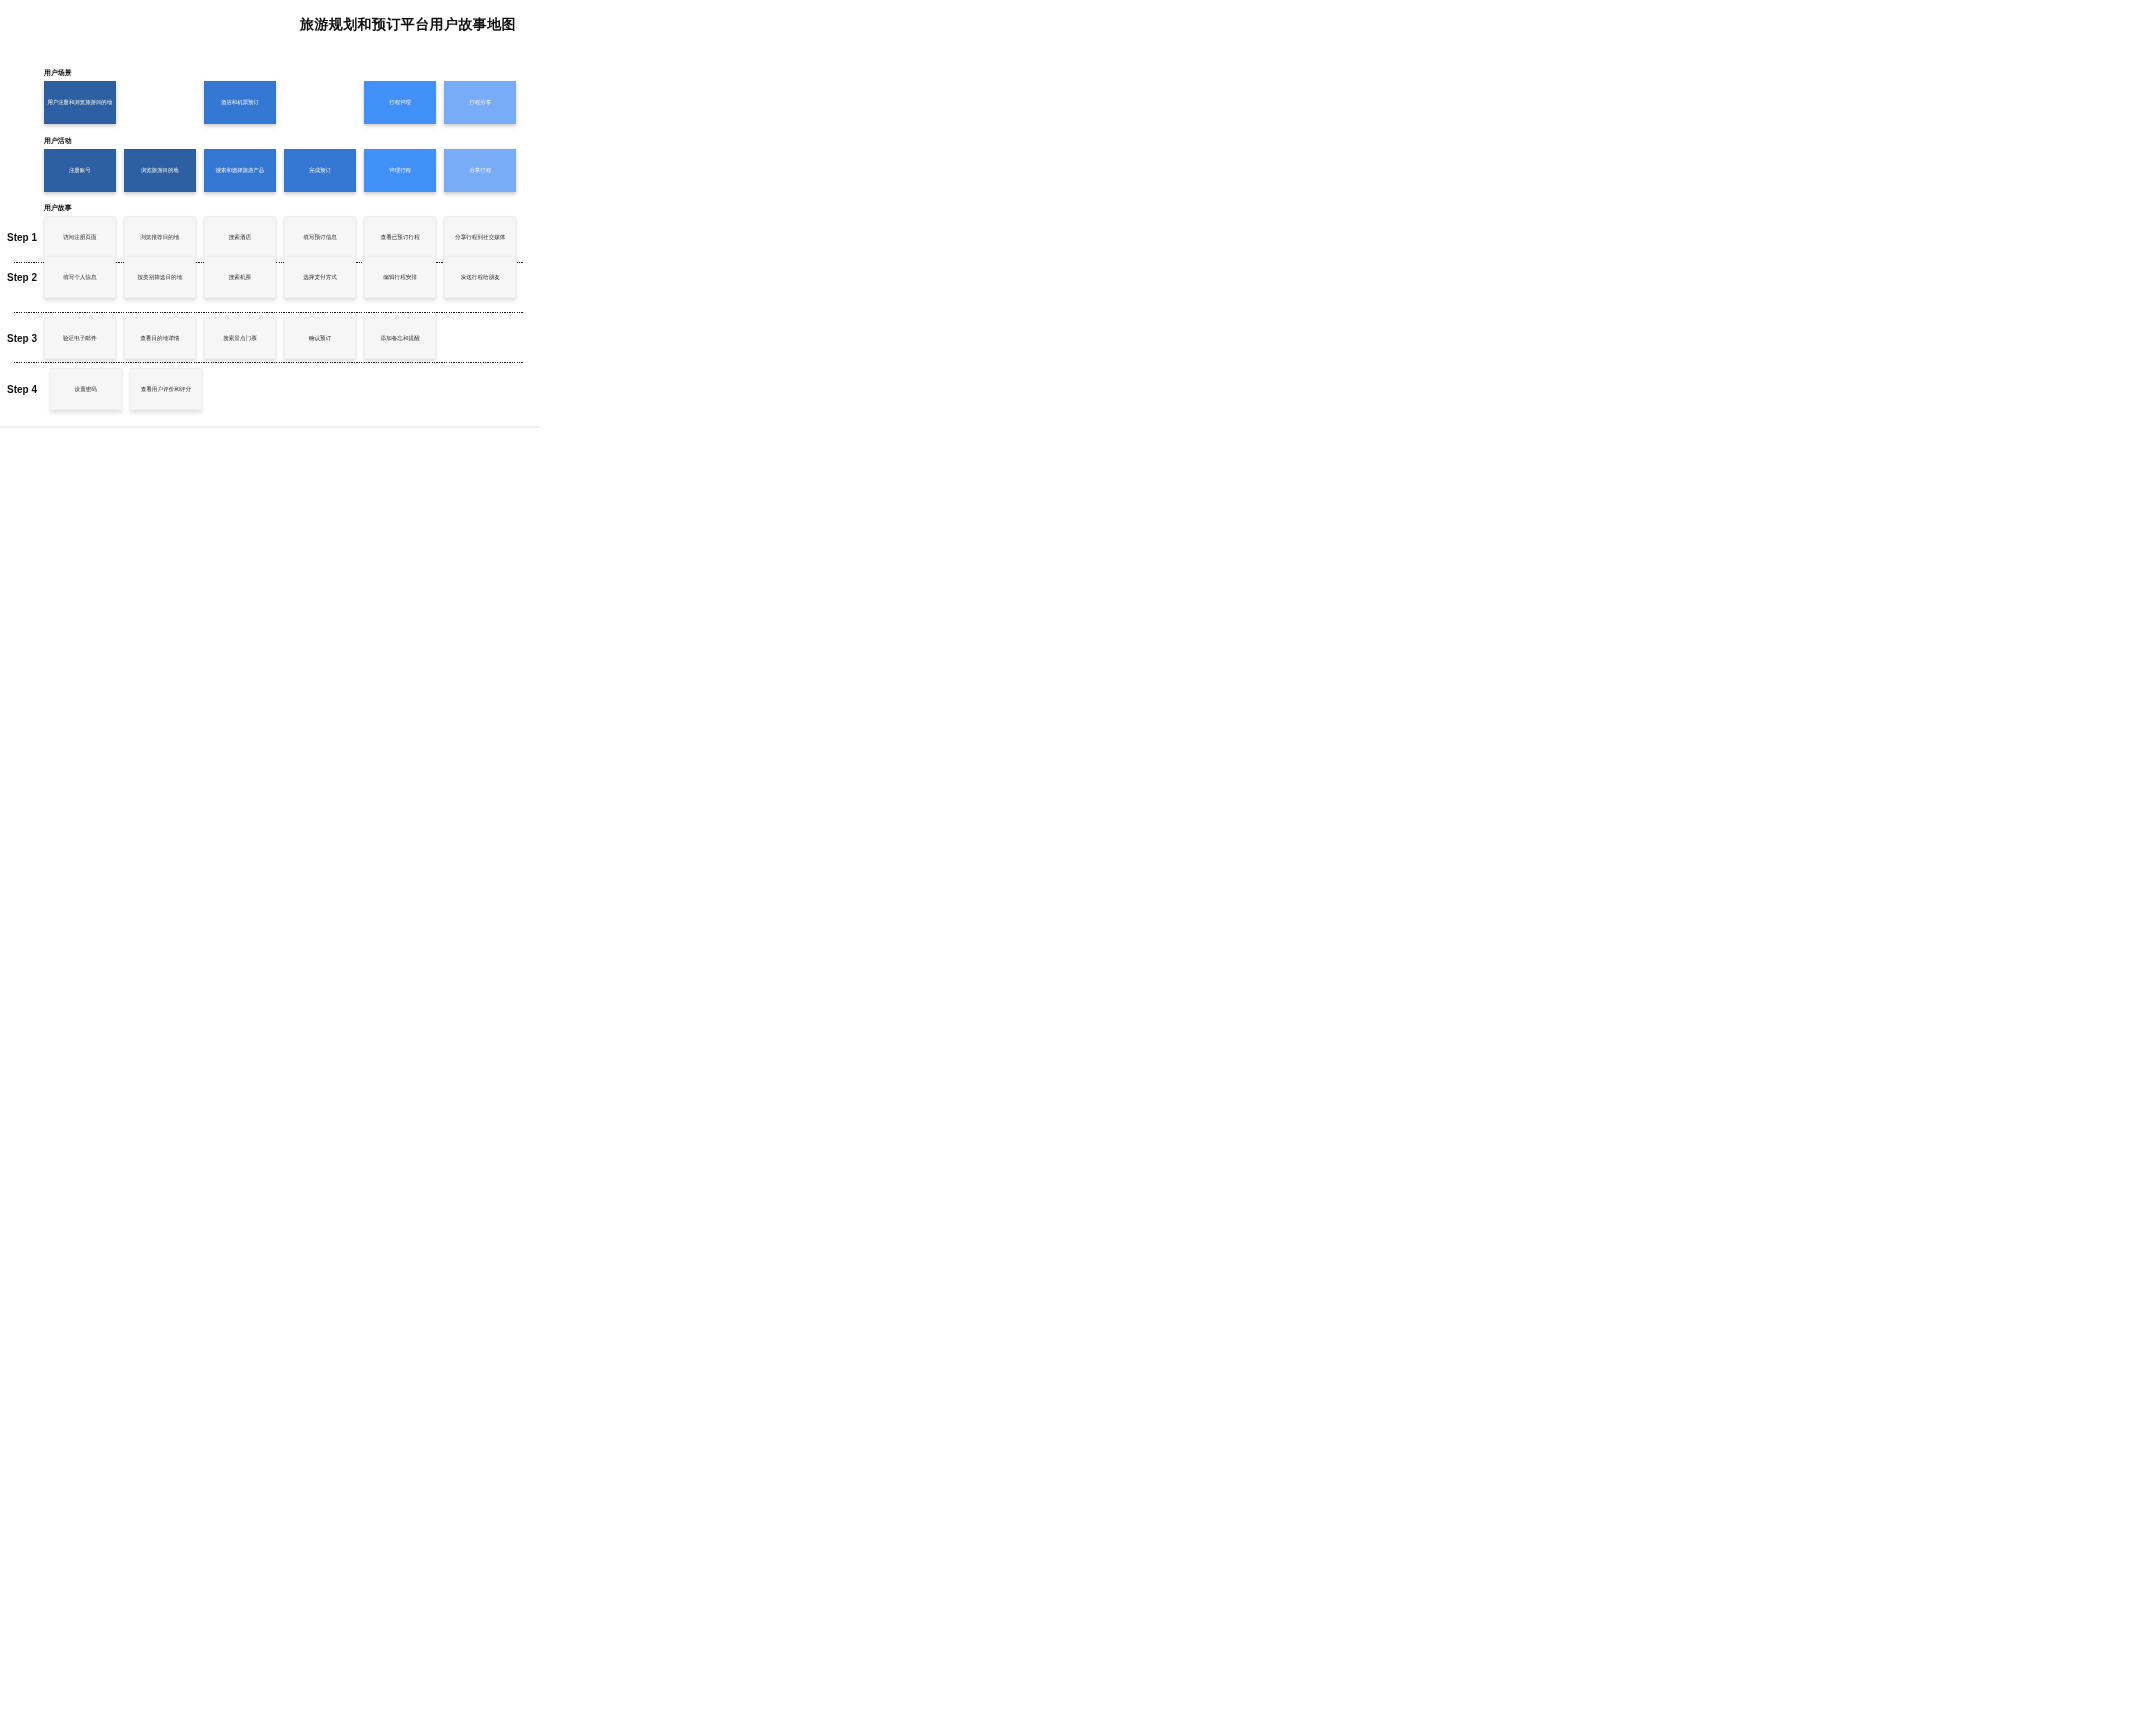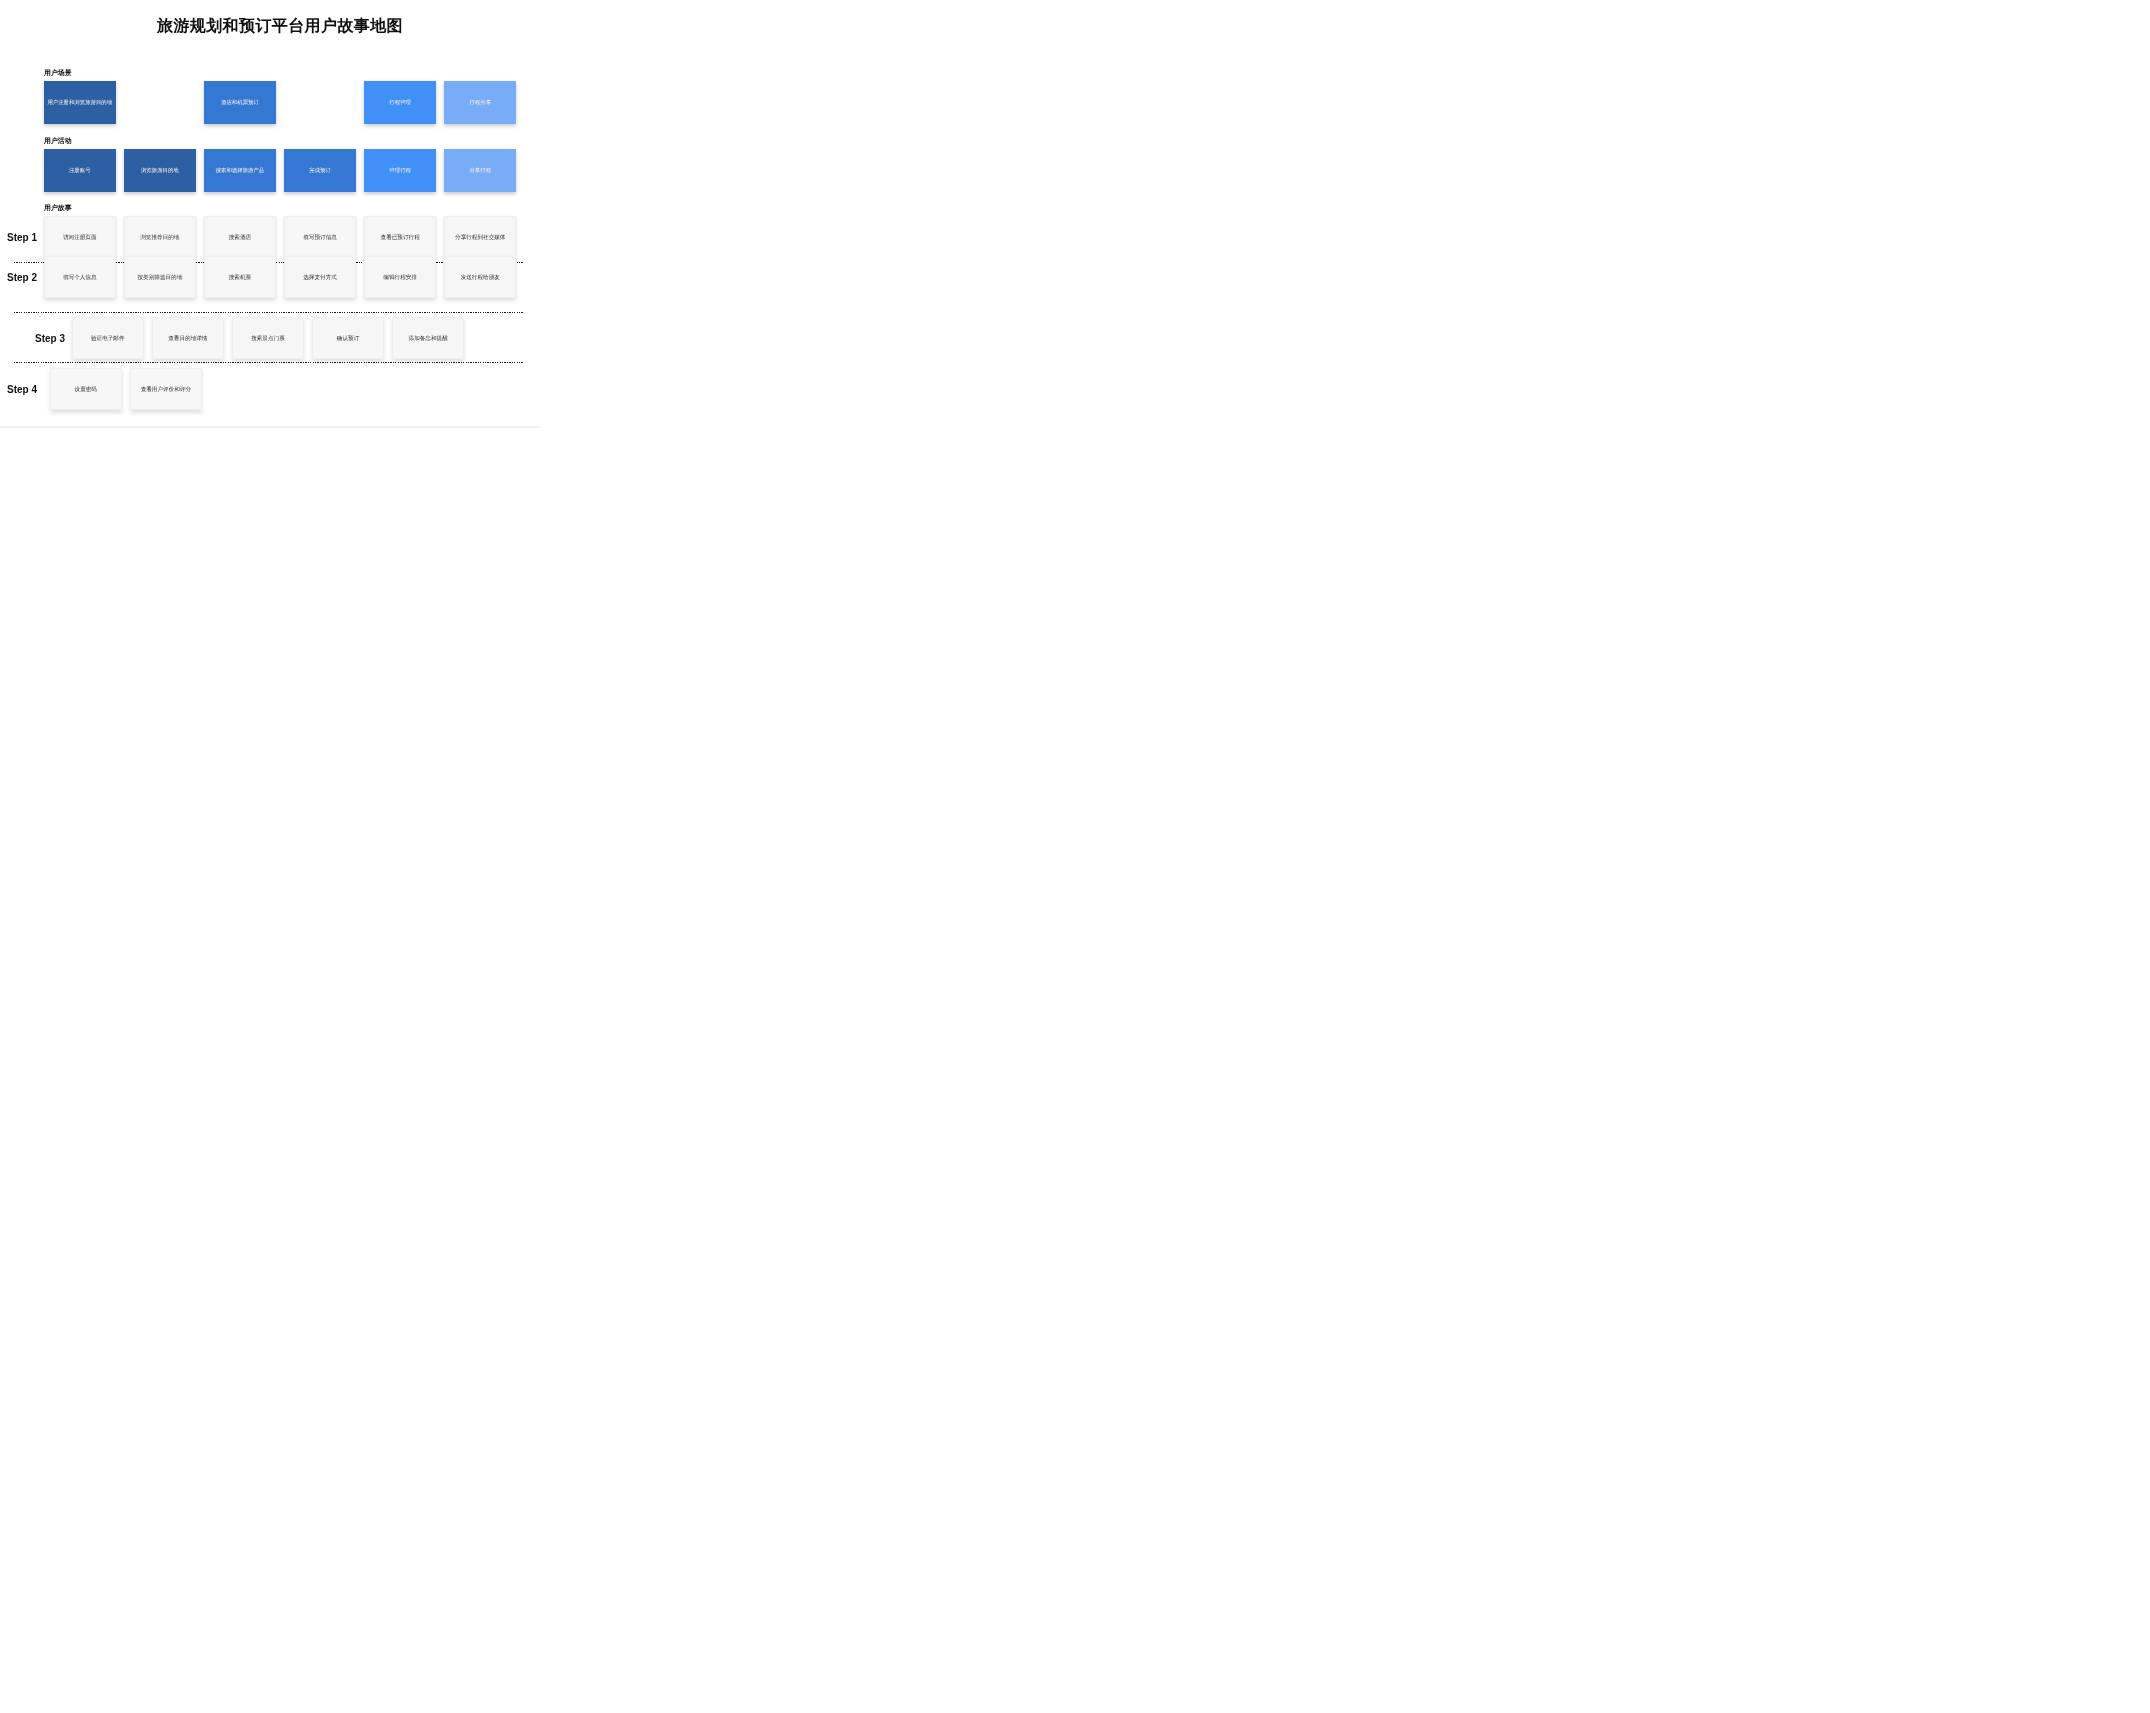--- a/index.html
+++ b/index.html
@@ -1,22 +1,22 @@
 <!DOCTYPE html>
 <html style="font-size:6.9px"><head>
 <meta charset="utf-8">
 <style>
   html,body{margin:0;padding:0;background:#ffffff;}
   .canvas{
     position:relative;width:540px;height:428px;background:#ffffff;
     font-family:"Liberation Sans","DejaVu Sans",sans-serif;overflow:hidden;
   }
   .page-title{
-    position:absolute;top:16.3px;left:44px;width:472px;text-align:center;
-    font-size:16px;font-weight:bold;color:#0f0f0f;letter-spacing:0.4px;
+    position:absolute;top:16.3px;left:44px;width:472px;text-align:right;
+    font-size:14px;font-weight:bold;color:#0f0f0f;letter-spacing:0.4px;
   }
   .section-label{
     position:absolute;left:44px;font-size:6.9px;font-weight:bold;color:#0f0f0f;
   }
   #label-scenarios{top:68px;}
   #label-activities{top:136px;}
   #label-stories{top:203px;}
   .grid{
     position:absolute;left:44px;width:472px;
     display:grid;grid-template-columns:repeat(6,1fr);gap:8.6px;
@@ -32,21 +32,21 @@
   .blue-box{
     color:#ffffff;font-size:5.4px;
     box-shadow:0 2.2px 3.9px rgba(0,0,0,0.22);
     text-shadow:0 0.4px 0.4px rgba(0,0,0,0.15);
   }
   .story-row{
     position:absolute;left:0;width:540px;display:flex;align-items:stretch;
   }
   #story-row-1{top:216px;}
   #story-row-2{top:256px;}
-  #story-row-3{top:317px;margin-left:28px;}
+  #story-row-3{top:317px;}
   #story-row-4{top:368px;gap:6px;}
   .step-label{
     width:44px;flex:0 0 44px;display:flex;align-items:center;justify-content:center;
     font-size:10px;font-weight:bold;color:#101010;
   }
   .story-grid{
     width:472px;display:grid;grid-template-columns:repeat(6,1fr);gap:8.6px;
   }
   .story-card{
     height:42px;background:#f6f6f7;color:#2a2a2a;font-size:5.6px;

